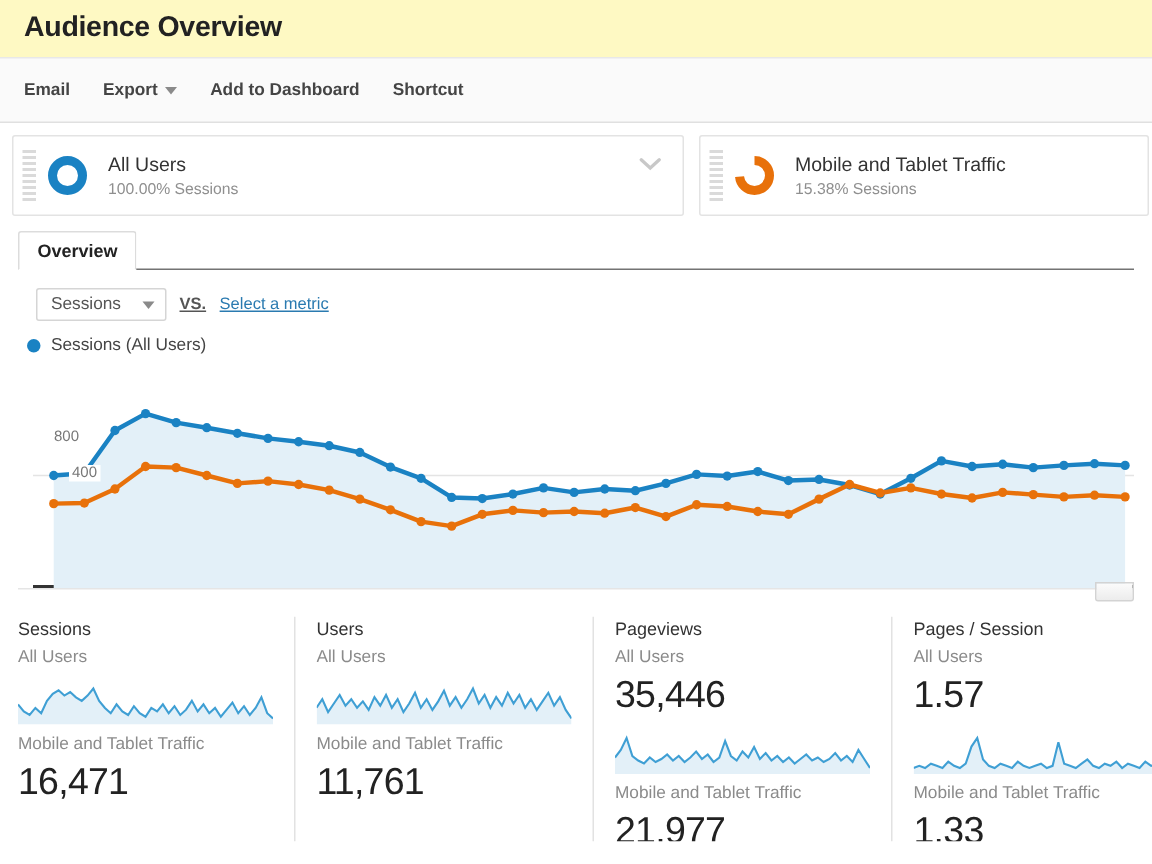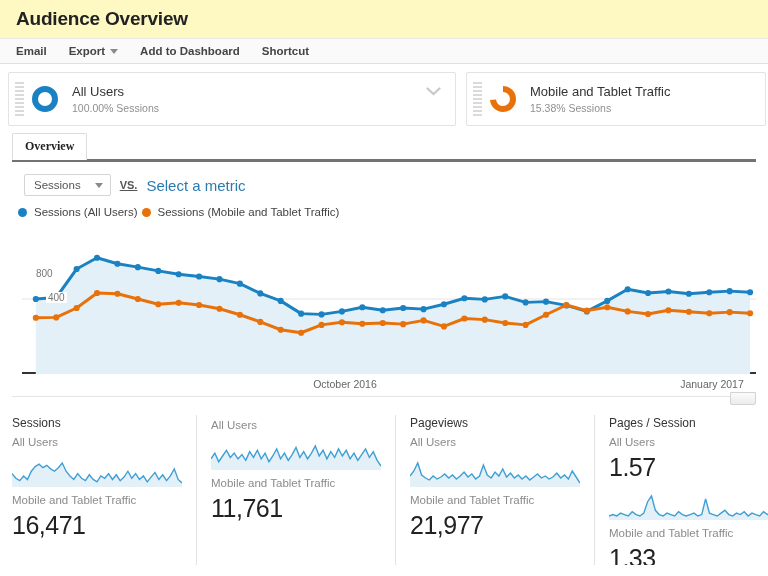--- a/index.html
+++ b/index.html
@@ -22,21 +22,21 @@
   .page-title {
     font-size: 19px;
     font-weight: bold;
     color: #222;
     letter-spacing: -.2px;
     line-height: 26px;
   }
 
   
   .action-bar {
-    height: 26px;
+    height: 44px;
     border-top: 1px solid #e8e8e8;
     border-bottom: 1px solid #e0e0e0;
     background: #fafafa;
     display: flex;
     padding: 0 16px;
     gap: 22px;
   }
   .action-item {
     font-size: 11.5px;
     font-weight: bold;
@@ -105,24 +105,23 @@
     width: 15px; height: 9px;
     cursor: pointer;
   }
   .seg-chevron svg { display: block; }
 
   
   .tab-strip {
     position: relative;
     height: 26px;
     margin: 4px 12px 0 12px;
-    border-bottom: 3px solid #737373;
+    border-bottom: 1px solid #737373;
     display: flex;
     align-items: flex-end;
-    font-family: Liberation Serif, serif;
   }
   .tab {
     font-size: 12px;
     font-weight: bold;
     color: #222;
     padding: 5px 12px 5px 12px;
     border: 1px solid #dcdcdc;
     border-bottom: 1px solid #fff;
     background: #fff;
     border-radius: 2px 2px 0 0;
@@ -152,35 +151,36 @@
     min-width: 70px;
     justify-content: space-between;
   }
   .vs-label {
     font-size: 11px;
     font-weight: bold;
     color: #555;
     text-decoration: underline;
   }
   .select-metric-link {
-    font-size: 15px;
+    font-size: 11px;
     color: #2a7ab0;
     cursor: pointer;
+    text-decoration: underline;
   }
 
   
   .chart-panel {
     position: relative;
     margin: 10px 12px 0 12px;
     background: #fff;
   }
   .chart-legend {
     display: flex;
     align-items: center;
-    gap: 4px;
+    gap: 36px;
     padding: 0 0 6px 6px;
   }
   .legend-entry {
     display: flex;
     align-items: center;
     gap: 7px;
     font-size: 11.5px;
     color: #444;
     cursor: pointer;
     white-space: nowrap;
@@ -348,24 +348,20 @@
   <span class="vs-label">VS.</span>
   <span class="select-metric-link">Select a metric</span>
 </div>
 
 <div class="chart-panel">
 
   <div class="chart-legend">
     <div class="legend-entry">
       <span class="legend-dot" style="background:#1a82c3"></span>
       <span>Sessions (All Users)</span>
-    </div>
-    <div class="legend-entry">
-      <span class="legend-dot" style="background:#e8710a"></span>
-      <span>Sessions (Mobile and Tablet Traffic)</span>
     </div>
   </div>
 
   <div class="chart-area">
     <span class="y-label top">800</span>
     <span class="y-label mid" id="ylabel-mid" style="top: 68px;">400</span>
     <svg class="chart-svg" id="main-chart" viewBox="0 0 744 150" preserveAspectRatio="none">
         <line x1="0" y1="75" x2="744" y2="75" stroke="#e4e4e4" stroke-width="1"></line>
         <path d="M 14 75 L 34.68571428571428 73.5 L 55.371428571428574 45 L 76.05714285714286 33.75 L 96.74285714285715 39.75 L 117.42857142857143 43.125 L 138.11428571428573 46.875 L 158.8 50.25 L 179.4857142857143 52.5 L 200.17142857142858 55.125000000000014 L 220.85714285714286 59.625 L 241.54285714285714 69.375 L 262.22857142857146 76.875 L 282.9142857142857 89.625 L 303.6 90.375 L 324.2857142857143 87.375 L 344.9714285714286 83.25 L 365.6571428571429 86.25 L 386.34285714285716 84 L 407.02857142857147 85.125 L 427.7142857142857 80.25 L 448.40000000000003 74.25 L 469.0857142857143 75.375 L 489.7714285714286 72.375 L 510.4571428571429 78.375 L 531.1428571428572 77.625 L 551.8285714285714 81.375 L 572.5142857142857 87.375 L 593.2 76.875 L 613.8857142857144 65.25000000000001 L 634.5714285714286 69 L 655.2571428571429 67.5 L 675.9428571428572 69.75 L 696.6285714285715 68.25 L 717.3142857142858 67.125 L 738 68.25 L 738 150 L 14 150 Z" fill="#e3f0f8" stroke="none"></path>
         <path d="M 14 75 L 34.68571428571428 73.5 L 55.371428571428574 45 L 76.05714285714286 33.75 L 96.74285714285715 39.75 L 117.42857142857143 43.125 L 138.11428571428573 46.875 L 158.8 50.25 L 179.4857142857143 52.5 L 200.17142857142858 55.125000000000014 L 220.85714285714286 59.625 L 241.54285714285714 69.375 L 262.22857142857146 76.875 L 282.9142857142857 89.625 L 303.6 90.375 L 324.2857142857143 87.375 L 344.9714285714286 83.25 L 365.6571428571429 86.25 L 386.34285714285716 84 L 407.02857142857147 85.125 L 427.7142857142857 80.25 L 448.40000000000003 74.25 L 469.0857142857143 75.375 L 489.7714285714286 72.375 L 510.4571428571429 78.375 L 531.1428571428572 77.625 L 551.8285714285714 81.375 L 572.5142857142857 87.375 L 593.2 76.875 L 613.8857142857144 65.25000000000001 L 634.5714285714286 69 L 655.2571428571429 67.5 L 675.9428571428572 69.75 L 696.6285714285715 68.25 L 717.3142857142858 67.125 L 738 68.25" fill="none" stroke="#1a82c3" stroke-width="3" stroke-linejoin="round" stroke-linecap="round"></path>
@@ -438,56 +434,54 @@
         <circle cx="613.8857142857144" cy="87.375" r="3.1" fill="#e8710a"></circle>
         <circle cx="634.5714285714286" cy="90" r="3.1" fill="#e8710a"></circle>
         <circle cx="655.2571428571429" cy="86.25" r="3.1" fill="#e8710a"></circle>
         <circle cx="675.9428571428572" cy="87.75" r="3.1" fill="#e8710a"></circle>
         <circle cx="696.6285714285715" cy="89.25" r="3.1" fill="#e8710a"></circle>
         <circle cx="717.3142857142858" cy="88.125" r="3.1" fill="#e8710a"></circle>
         <circle cx="738" cy="89.25" r="3.1" fill="#e8710a"></circle>
       </svg>
   </div>
 
-  <div class="x-axis">
-    <span class="x-tick" id="xtick0" style="left: 44%;">October 2016</span>
-    <span class="x-tick" id="xtick1" style="left: 94%;">January 2017</span>
-  </div>
 
   <div class="chart-bottom-rule"></div>
   <div class="resize-handle"></div>
 </div>
 
 <div class="metric-cards" id="metric-cards">
     <div class="metric-card">
       <div class="mc-title">Sessions</div>
       <div class="mc-seg">All Users</div>
       <div class="mc-spark">
         <svg viewBox="0 0 170 32" preserveAspectRatio="none">
           <path d="M 0 18.588235294117645 L 3.8636363636363638 23.294117647058822 L 7.7272727272727275 25.647058823529413 L 11.590909090909092 20.941176470588236 L 15.454545454545455 24.470588235294116 L 19.31818181818182 16.235294117647058 L 23.181818181818183 11.529411764705884 L 27.045454545454547 9.176470588235293 L 30.90909090909091 12.705882352941178 L 34.77272727272727 10.352941176470587 L 38.63636363636364 13.88235294117647 L 42.5 16.235294117647058 L 46.36363636363637 12.705882352941178 L 50.22727272727273 8 L 54.09090909090909 16.235294117647058 L 57.95454545454545 20.941176470588236 L 61.81818181818182 24.470588235294116 L 65.68181818181819 18.588235294117645 L 69.54545454545455 23.294117647058822 L 73.4090909090909 25.647058823529413 L 77.27272727272728 19.764705882352942 L 81.13636363636364 24.470588235294116 L 85 26.823529411764707 L 88.86363636363636 20.941176470588236 L 92.72727272727273 23.294117647058822 L 96.5909090909091 18.588235294117645 L 100.45454545454545 24.470588235294116 L 104.31818181818183 19.764705882352942 L 108.18181818181819 25.647058823529413 L 112.04545454545455 22.11764705882353 L 115.9090909090909 16.235294117647058 L 119.77272727272728 23.294117647058822 L 123.63636363636364 18.588235294117645 L 127.5 24.470588235294116 L 131.36363636363637 20.941176470588236 L 135.22727272727272 26.823529411764707 L 139.0909090909091 22.11764705882353 L 142.95454545454547 17.411764705882355 L 146.8181818181818 24.470588235294116 L 150.6818181818182 19.764705882352942 L 154.54545454545456 25.647058823529413 L 158.4090909090909 20.941176470588236 L 162.27272727272728 13.88235294117647 L 166.13636363636365 24.470588235294116 L 170 28 L 170 32 L 0 32 Z" fill="#e3f0f8"></path>
           <path d="M 0 18.588235294117645 L 3.8636363636363638 23.294117647058822 L 7.7272727272727275 25.647058823529413 L 11.590909090909092 20.941176470588236 L 15.454545454545455 24.470588235294116 L 19.31818181818182 16.235294117647058 L 23.181818181818183 11.529411764705884 L 27.045454545454547 9.176470588235293 L 30.90909090909091 12.705882352941178 L 34.77272727272727 10.352941176470587 L 38.63636363636364 13.88235294117647 L 42.5 16.235294117647058 L 46.36363636363637 12.705882352941178 L 50.22727272727273 8 L 54.09090909090909 16.235294117647058 L 57.95454545454545 20.941176470588236 L 61.81818181818182 24.470588235294116 L 65.68181818181819 18.588235294117645 L 69.54545454545455 23.294117647058822 L 73.4090909090909 25.647058823529413 L 77.27272727272728 19.764705882352942 L 81.13636363636364 24.470588235294116 L 85 26.823529411764707 L 88.86363636363636 20.941176470588236 L 92.72727272727273 23.294117647058822 L 96.5909090909091 18.588235294117645 L 100.45454545454545 24.470588235294116 L 104.31818181818183 19.764705882352942 L 108.18181818181819 25.647058823529413 L 112.04545454545455 22.11764705882353 L 115.9090909090909 16.235294117647058 L 119.77272727272728 23.294117647058822 L 123.63636363636364 18.588235294117645 L 127.5 24.470588235294116 L 131.36363636363637 20.941176470588236 L 135.22727272727272 26.823529411764707 L 139.0909090909091 22.11764705882353 L 142.95454545454547 17.411764705882355 L 146.8181818181818 24.470588235294116 L 150.6818181818182 19.764705882352942 L 154.54545454545456 25.647058823529413 L 158.4090909090909 20.941176470588236 L 162.27272727272728 13.88235294117647 L 166.13636363636365 24.470588235294116 L 170 28" fill="none" stroke="#3f9fd4" stroke-width="1.4" vector-effect="non-scaling-stroke"></path>
         </svg>
       </div>
       <div class="mc-seg">Mobile and Tablet Traffic</div>
       <div class="mc-value">16,471</div>
     </div>
     <div class="metric-card">
+      <div class="mc-title">Users</div>
       <div class="mc-seg">All Users</div>
       <div class="mc-spark">
         <svg viewBox="0 0 170 32" preserveAspectRatio="none">
           <path d="M 0 20.857142857142858 L 3.8636363636363638 15.142857142857142 L 7.7272727272727275 23.714285714285715 L 11.590909090909092 18 L 15.454545454545455 12.285714285714286 L 19.31818181818182 19.42857142857143 L 23.181818181818183 15.142857142857142 L 27.045454545454547 20.857142857142858 L 30.90909090909091 16.571428571428573 L 34.77272727272727 22.285714285714285 L 38.63636363636364 13.714285714285714 L 42.5 19.42857142857143 L 46.36363636363637 12.285714285714286 L 50.22727272727273 20.857142857142858 L 54.09090909090909 15.142857142857142 L 57.95454545454545 23.714285714285715 L 61.81818181818182 18 L 65.68181818181819 10.857142857142858 L 69.54545454545455 20.857142857142858 L 73.4090909090909 15.142857142857142 L 77.27272727272728 22.285714285714285 L 81.13636363636364 16.571428571428573 L 85 9.428571428571427 L 88.86363636363636 19.42857142857143 L 92.72727272727273 13.714285714285714 L 96.5909090909091 20.857142857142858 L 100.45454545454545 15.142857142857142 L 104.31818181818183 8 L 108.18181818181819 18 L 112.04545454545455 12.285714285714286 L 115.9090909090909 20.857142857142858 L 119.77272727272728 13.714285714285714 L 123.63636363636364 19.42857142857143 L 127.5 10.857142857142858 L 131.36363636363637 18 L 135.22727272727272 12.285714285714286 L 139.0909090909091 20.857142857142858 L 142.95454545454547 15.142857142857142 L 146.8181818181818 22.285714285714285 L 150.6818181818182 16.571428571428573 L 154.54545454545456 10.857142857142858 L 158.4090909090909 19.42857142857143 L 162.27272727272728 13.714285714285714 L 166.13636363636365 22.285714285714285 L 170 28 L 170 32 L 0 32 Z" fill="#e3f0f8"></path>
           <path d="M 0 20.857142857142858 L 3.8636363636363638 15.142857142857142 L 7.7272727272727275 23.714285714285715 L 11.590909090909092 18 L 15.454545454545455 12.285714285714286 L 19.31818181818182 19.42857142857143 L 23.181818181818183 15.142857142857142 L 27.045454545454547 20.857142857142858 L 30.90909090909091 16.571428571428573 L 34.77272727272727 22.285714285714285 L 38.63636363636364 13.714285714285714 L 42.5 19.42857142857143 L 46.36363636363637 12.285714285714286 L 50.22727272727273 20.857142857142858 L 54.09090909090909 15.142857142857142 L 57.95454545454545 23.714285714285715 L 61.81818181818182 18 L 65.68181818181819 10.857142857142858 L 69.54545454545455 20.857142857142858 L 73.4090909090909 15.142857142857142 L 77.27272727272728 22.285714285714285 L 81.13636363636364 16.571428571428573 L 85 9.428571428571427 L 88.86363636363636 19.42857142857143 L 92.72727272727273 13.714285714285714 L 96.5909090909091 20.857142857142858 L 100.45454545454545 15.142857142857142 L 104.31818181818183 8 L 108.18181818181819 18 L 112.04545454545455 12.285714285714286 L 115.9090909090909 20.857142857142858 L 119.77272727272728 13.714285714285714 L 123.63636363636364 19.42857142857143 L 127.5 10.857142857142858 L 131.36363636363637 18 L 135.22727272727272 12.285714285714286 L 139.0909090909091 20.857142857142858 L 142.95454545454547 15.142857142857142 L 146.8181818181818 22.285714285714285 L 150.6818181818182 16.571428571428573 L 154.54545454545456 10.857142857142858 L 158.4090909090909 19.42857142857143 L 162.27272727272728 13.714285714285714 L 166.13636363636365 22.285714285714285 L 170 28" fill="none" stroke="#3f9fd4" stroke-width="1.4" vector-effect="non-scaling-stroke"></path>
         </svg>
       </div>
       <div class="mc-seg">Mobile and Tablet Traffic</div>
       <div class="mc-value">11,761</div>
     </div>
     <div class="metric-card">
       <div class="mc-title">Pageviews</div>
       <div class="mc-seg">All Users</div>
+      <div class="mc-value">35,446</div>
       <div class="mc-spark">
         <svg viewBox="0 0 170 32" preserveAspectRatio="none">
           <path d="M 0 21 L 3.8636363636363638 16 L 7.7272727272727275 8 L 11.590909090909092 20 L 15.454545454545455 23 L 19.31818181818182 25 L 23.181818181818183 21 L 27.045454545454547 24 L 30.90909090909091 22 L 34.77272727272727 19 L 38.63636363636364 23 L 42.5 20 L 46.36363636363637 24 L 50.22727272727273 21 L 54.09090909090909 17 L 57.95454545454545 22 L 61.81818181818182 19 L 65.68181818181819 24 L 69.54545454545455 21 L 73.4090909090909 10 L 77.27272727272728 20 L 81.13636363636364 23 L 85 17 L 88.86363636363636 21 L 92.72727272727273 14 L 96.5909090909091 22 L 100.45454545454545 18 L 104.31818181818183 23 L 108.18181818181819 20 L 112.04545454545455 24 L 115.9090909090909 21 L 119.77272727272728 25 L 123.63636363636364 22 L 127.5 19 L 131.36363636363637 23 L 135.22727272727272 21 L 139.0909090909091 24 L 142.95454545454547 22 L 146.8181818181818 18 L 150.6818181818182 23 L 154.54545454545456 20 L 158.4090909090909 24 L 162.27272727272728 16 L 166.13636363636365 22 L 170 28 L 170 32 L 0 32 Z" fill="#e3f0f8"></path>
           <path d="M 0 21 L 3.8636363636363638 16 L 7.7272727272727275 8 L 11.590909090909092 20 L 15.454545454545455 23 L 19.31818181818182 25 L 23.181818181818183 21 L 27.045454545454547 24 L 30.90909090909091 22 L 34.77272727272727 19 L 38.63636363636364 23 L 42.5 20 L 46.36363636363637 24 L 50.22727272727273 21 L 54.09090909090909 17 L 57.95454545454545 22 L 61.81818181818182 19 L 65.68181818181819 24 L 69.54545454545455 21 L 73.4090909090909 10 L 77.27272727272728 20 L 81.13636363636364 23 L 85 17 L 88.86363636363636 21 L 92.72727272727273 14 L 96.5909090909091 22 L 100.45454545454545 18 L 104.31818181818183 23 L 108.18181818181819 20 L 112.04545454545455 24 L 115.9090909090909 21 L 119.77272727272728 25 L 123.63636363636364 22 L 127.5 19 L 131.36363636363637 23 L 135.22727272727272 21 L 139.0909090909091 24 L 142.95454545454547 22 L 146.8181818181818 18 L 150.6818181818182 23 L 154.54545454545456 20 L 158.4090909090909 24 L 162.27272727272728 16 L 166.13636363636365 22 L 170 28" fill="none" stroke="#3f9fd4" stroke-width="1.4" vector-effect="non-scaling-stroke"></path>
         </svg>
       </div>
       <div class="mc-seg">Mobile and Tablet Traffic</div>
       <div class="mc-value">21,977</div>
     </div>
     <div class="metric-card">

